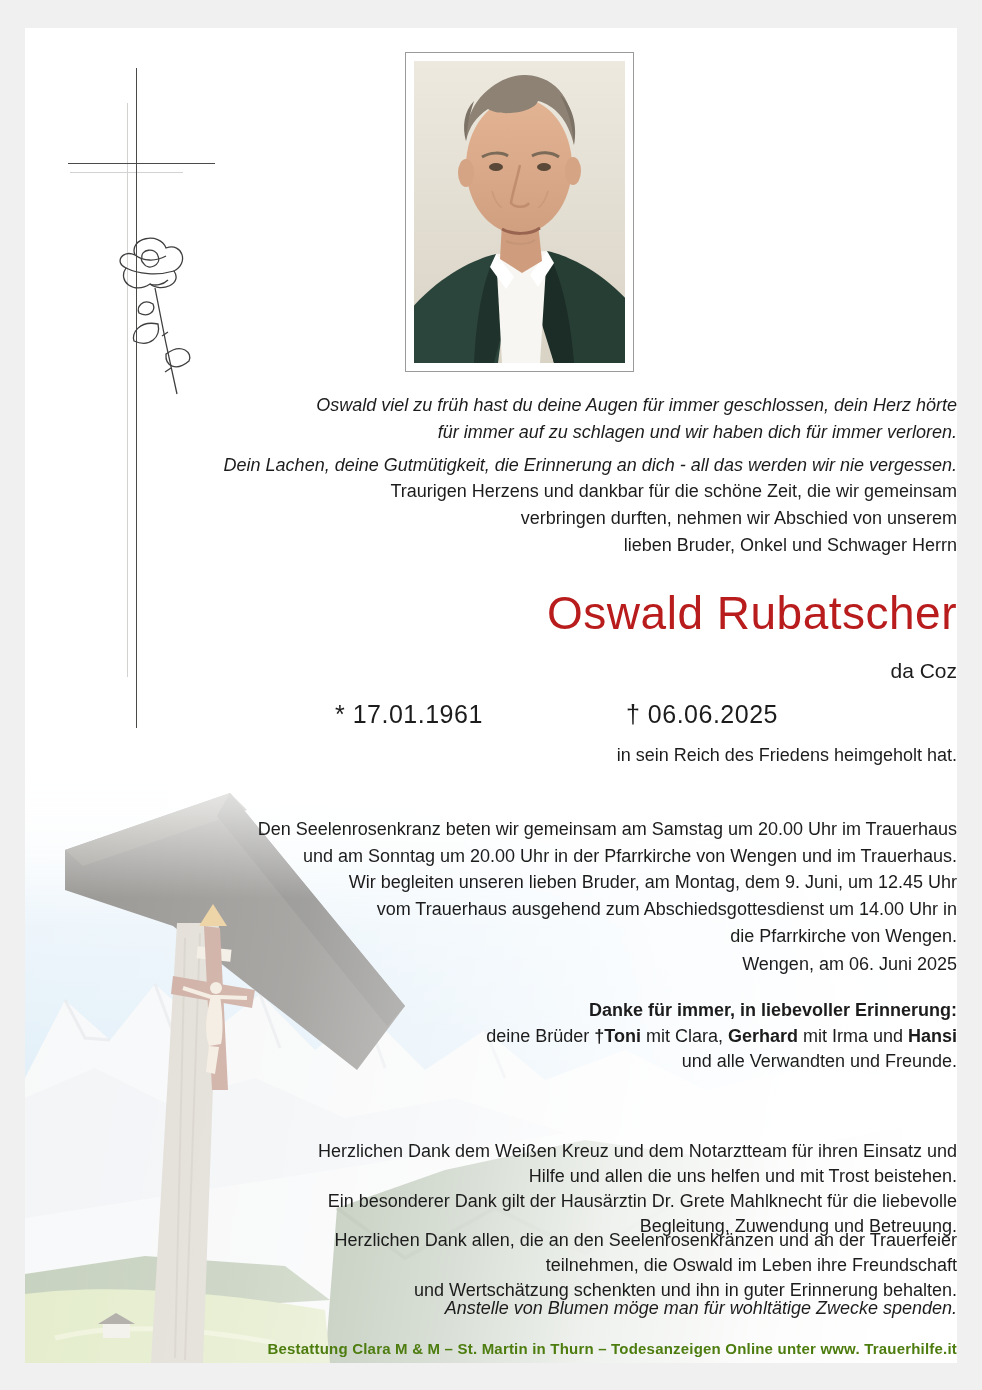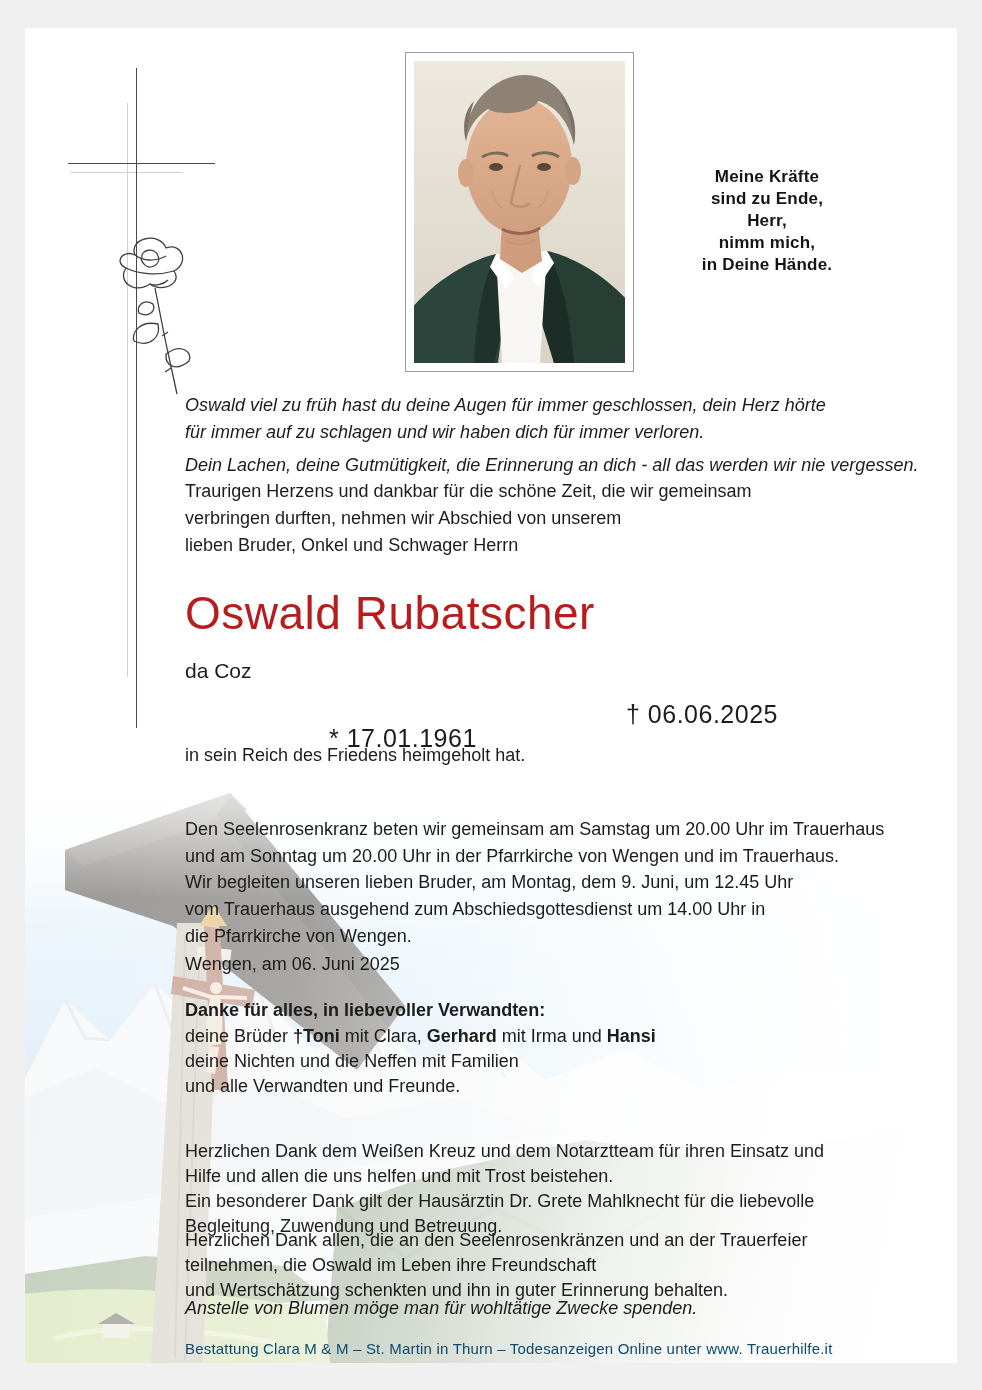--- a/index.html
+++ b/index.html
@@ -29,33 +29,33 @@
   }
   .photo-inner{width:211px;height:302px;overflow:hidden;background:#e7e2d6;}
   
   .verse{
     position:absolute;left:617px;top:138px;width:250px;
     text-align:center;font-size:17px;line-height:22px;
     font-weight:bold;color:#151515;letter-spacing:.2px;
   }
   
   .col{position:absolute;left:160px;top:0;width:772px;}
-  .blk{position:absolute;left:0;width:100%;text-align:left;color:#1c1c1c;}
+  .blk{position:absolute;left:0;width:100%;text-align:right;color:#1c1c1c;}
   .blk div{white-space:nowrap;}
   .t18{font-size:18px;line-height:27px;}
   .t18b{font-size:18px;line-height:25px;}
   .ital{font-style:italic;}
   .bold{font-weight:bold;}
   .name{font-size:46px;line-height:50px;letter-spacing:.5px;color:#b91c1c;}
   .housename{font-size:21px;line-height:24px;}
   .dates{height:30px;}
   .dates span{position:absolute;top:0;font-size:25px;letter-spacing:.5px;white-space:nowrap;}
-  .date-b{left:144px;margin-top:24px;}
+  .date-b{left:150px;}
   .date-d{left:441px;}
-  .footer{font-size:15px;color:#0c4a6e;letter-spacing:.2px;}
+  .footer{font-size:15px;color:#4d7c0f;letter-spacing:.2px;font-weight:bold;}
   
   .scene{position:absolute;left:0;top:710px;width:932px;height:625px;}
   .scene svg{position:absolute;left:0;top:0;opacity:.62;}
   .fade-right{position:absolute;left:0;top:0;width:100%;height:100%;
     background:linear-gradient(100deg,rgba(255,255,255,.18) 0%,rgba(255,255,255,.32) 30%,
       rgba(255,255,255,.55) 48%,rgba(255,255,255,.82) 64%,rgba(255,255,255,.96) 80%,#fff 93%);}
   .fade-top{position:absolute;left:0;top:0;width:100%;height:160px;
     background:linear-gradient(#fff 0%,rgba(255,255,255,.6) 45%,rgba(255,255,255,0) 100%);}
   .rose{position:absolute;left:80px;top:200px;}
 </style>
@@ -168,27 +168,20 @@
         <ellipse cx="130" cy="106" rx="7" ry="4" fill="#5a4938"></ellipse>
 
         <path d="M106,104 C102,122 98,134 97,142 C101,147 112,147 115,142" stroke="#c08e6e" stroke-width="2.5" fill="none"></path>
         <path d="M88,168 C98,174 116,174 126,167" stroke="#9a6550" stroke-width="3" fill="none"></path>
         <path d="M92,180 C100,184 114,184 121,179" stroke="#c49577" stroke-width="2" fill="none"></path>
         <path d="M78,130 C80,138 84,144 88,147 M134,130 C132,138 128,144 124,147" stroke="#cb9a7a" stroke-width="1.5" fill="none"></path>
       </svg>
     </div>
   </div>
 
-  <div class="verse">
-    <div>Meine Kräfte</div>
-    <div>sind zu Ende,</div>
-    <div>Herr,</div>
-    <div>nimm mich,</div>
-    <div>in Deine Hände.</div>
-  </div>
 
   <div class="col">
 
     <div class="blk t18 ital" style="top:364px;">
       <div>Oswald viel zu früh hast du deine Augen für immer geschlossen, dein Herz hörte</div>
       <div>für immer auf zu schlagen und wir haben dich für immer verloren.</div>
     </div>
     <div class="blk t18 ital" style="top:424px;">
       <div>Dein Lachen, deine Gutmütigkeit, die Erinnerung an dich - all das werden wir nie vergessen.</div>
     </div>
@@ -217,25 +210,24 @@
     </div>
 
     <div class="blk t18" style="top:841px;">
       <div>Wir begleiten unseren lieben Bruder, am Montag, dem 9. Juni, um 12.45 Uhr</div>
       <div>vom Trauerhaus ausgehend zum Abschiedsgottesdienst um 14.00 Uhr in</div>
       <div>die Pfarrkirche von Wengen.</div>
     </div>
 
     <div class="blk t18" style="top:923px;">Wengen, am 06. Juni 2025</div>
 
-    <div class="blk t18b bold" style="top:970px;">Danke für alles, in liebevoller Verwandten:</div>
+    <div class="blk t18b bold" style="top:970px;">Danke für immer, in liebevoller Erinnerung:</div>
 
     <div class="blk t18b" style="top:996px;">
       <div><span>deine Brüder </span><span class="bold">†Toni</span><span> mit Clara, </span><span class="bold">Gerhard</span><span> mit Irma und </span><span class="bold">Hansi</span></div>
-      <div>deine Nichten und die Neffen mit Familien</div>
       <div>und alle Verwandten und Freunde.</div>
     </div>
 
     <div class="blk t18b" style="top:1096px;margin-top:15px;">
       <div>Herzlichen Dank dem Weißen Kreuz und dem Notarztteam für ihren Einsatz und</div>
       <div>Hilfe und allen die uns helfen und mit Trost beistehen.</div>
       <div>Ein besonderer Dank gilt der Hausärztin Dr. Grete Mahlknecht für die liebevolle</div>
       <div>Begleitung, Zuwendung und Betreuung.</div>
     </div>
 

